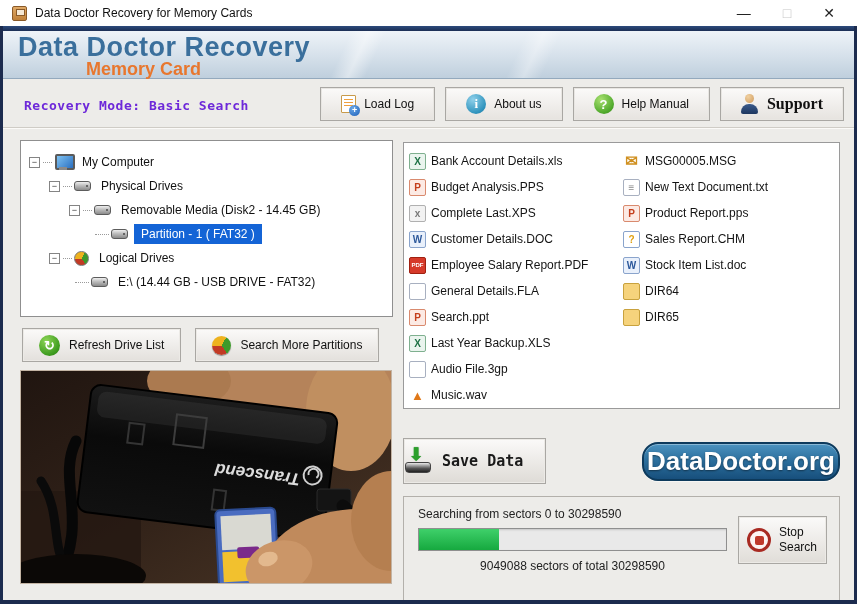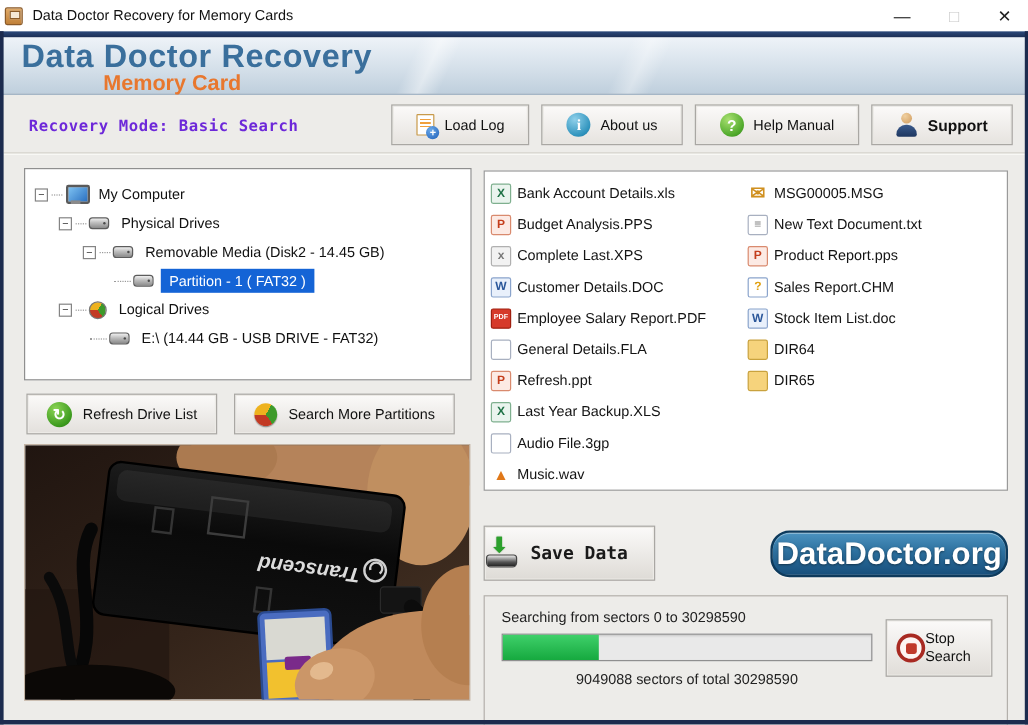--- a/index.html
+++ b/index.html
@@ -1,20 +1,20 @@
 <!DOCTYPE html>
 <html><head>
 <meta charset="utf-8">
 <style>
   * { margin:0; padding:0; box-sizing:border-box; }
   html,body { width:857px; height:604px; font-family:"Liberation Sans",sans-serif; }
   .window { position:relative; width:857px; height:604px; background:#edece9; overflow:hidden; }
 
   
-  .titlebar { position:absolute; top:0; left:0; width:857px; height:26px; background:#ffffff; display:flex; align-items:center; padding:0 4px; z-index:30; }
+  .titlebar { position:absolute; top:0; left:0; width:857px; height:26px; background:#ffffff; display:flex; align-items:center; padding:0 12px; z-index:30; }
   .app-icon { width:15px; height:15px; border:1px solid #8a5a28; border-radius:2px;
     background:linear-gradient(180deg,#e0aa68 0%,#c08038 100%); position:relative; flex:none; }
   .app-icon::before { content:""; position:absolute; left:3px; top:2px; width:7px; height:5px; background:#f5e8d5; border:1px solid #8a5a28; }
   .titlebar-text { font-size:12px; color:#111; margin-left:8px; }
   .win-controls { margin-left:auto; display:flex; align-items:center; gap:32px; padding-right:10px; }
   .win-btn { font-size:14px; color:#222; line-height:1; cursor:default; }
   .win-btn.max { color:#c8c8c8; }
 
   .navy-strip { position:absolute; top:26px; left:0; width:857px; height:5px;
     background:linear-gradient(180deg,#2c4a7c,#1c2f55); z-index:29; }
@@ -27,21 +27,21 @@
 
   .edge-l,.edge-r { position:absolute; top:26px; bottom:0; width:3px; background:#1c2b4e; z-index:40; }
   .edge-l{left:0} .edge-r{right:0}
   .edge-b { position:absolute; bottom:0; left:0; right:0; height:4px; background:#1c2b4e; z-index:40; }
 
   
   .mode-label { position:absolute; left:24px; top:98px; font-family:"DejaVu Sans Mono",monospace; font-size:13px; color:#6d28d9; font-weight:bold; letter-spacing:.5px; }
   .toolbar { position:absolute; top:87px; right:13px; display:flex; gap:10px; }
   .tb-btn { height:34px; display:flex; align-items:center; gap:8px; padding:0 20px;
     background:linear-gradient(180deg,#fbfaf9 0%,#e6e3df 100%); border:1px solid #a9a7a3; box-shadow:0 0 0 1px #e8e6e2 inset; font-size:12px; color:#111; cursor:pointer; }
-  .tb-btn.bold { font-weight:bold; font-size:13px; }
+  .tb-btn.bold { font-weight:bold; font-size:16px;font-family:Liberation Serif, serif; }
   .sep-line { position:absolute; top:127px; left:3px; right:3px; height:2px; border-top:1px solid #cfccc6; border-bottom:1px solid #fbfaf8; }
 
   
   .ico-loadlog { width:15px; height:18px; background:#fff; border:1px solid #c89a4a; position:relative; flex:none; border-radius:1px; }
   .ico-loadlog::before { content:""; position:absolute; left:2px; right:2px; top:3px; height:9px;
     background:repeating-linear-gradient(180deg,#f0a03c 0 1px,transparent 1px 3px); }
   .ico-loadlog::after { content:"+"; position:absolute; right:-5px; bottom:-4px; width:11px; height:11px; border-radius:50%;
     background:radial-gradient(circle at 35% 30%,#6aa8e8,#1d5fb8); color:#fff; font-size:9px; font-weight:bold; line-height:11px; text-align:center; }
   .ico-about { width:20px; height:20px; border-radius:50%; background:radial-gradient(circle at 35% 28%,#8fd0ea,#2f93bd 70%,#1f7096); color:#fff; font-weight:bold; font-size:13px; font-family:"Liberation Serif",serif; display:flex; align-items:center; justify-content:center; flex:none; }
   .ico-help { width:20px; height:20px; border-radius:50%; background:radial-gradient(circle at 35% 28%,#a8e070,#4ea82a 70%,#357c1c); color:#fff; font-weight:bold; font-size:13px; display:flex; align-items:center; justify-content:center; flex:none; }
@@ -99,21 +99,21 @@
   .brand-logo span { color:#fff; font-weight:bold; font-size:26px; letter-spacing:0; text-shadow:0 1px 2px rgba(0,0,0,.45); }
 
   
   .progress-box { position:absolute; left:403px; top:496px; width:437px; height:110px; border:1px solid #b3b0ab; background:#edece9; }
   .progress-line1 { position:absolute; left:14px; top:10px; font-size:12px; color:#222; }
   .progress-track { position:absolute; left:14px; top:31px; width:309px; height:23px; background:#e9e9e9; border:1px solid #8f8f8f; box-shadow:inset 1px 1px 2px rgba(0,0,0,.15); }
   .progress-fill { height:100%; background:linear-gradient(180deg,#3fd06a,#16a93f); width:26%; }
   .progress-line2 { position:absolute; left:14px; top:62px; width:309px; text-align:center; font-size:12px; color:#222; }
   .stop-btn { position:absolute; right:12px; top:19px; width:89px; height:48px;
     background:linear-gradient(180deg,#fbfaf9,#e0ddd8); border:1px solid #a9a7a3; box-shadow:0 0 0 1px #eceae6 inset;
-    display:flex; align-items:center; gap:0; padding:0 8px; cursor:pointer; }
+    display:flex; align-items:center; gap:8px; padding:0 8px; cursor:pointer; }
   .ico-stop { width:24px; height:24px; border-radius:50%; border:3px solid #a82a22; background:#fdf4f2; display:flex; align-items:center; justify-content:center; flex:none; }
   .ico-stop::before { content:""; width:9px; height:9px; background:#c0392b; border-radius:2px; }
   .stop-text { font-size:12px; color:#111; line-height:1.25; }
 </style>
 </head>
 <body>
 
 <div class="window">
 
   <div class="titlebar">
@@ -276,21 +276,21 @@
       <div class="file-row">
           <span class="ficon" style="color: rgb(255, 255, 255); background: rgb(214, 58, 42); border-color: rgb(160, 32, 16); font-size: 6px;">PDF</span>
           <span>Employee Salary Report.PDF</span>
         </div>
       <div class="file-row">
           <span class="ficon" style="color: rgb(136, 136, 136); background: rgb(255, 255, 255); border-color: rgb(168, 176, 192);"></span>
           <span>General Details.FLA</span>
         </div>
       <div class="file-row">
           <span class="ficon" style="color: rgb(196, 62, 28); background: rgb(252, 234, 228); border-color: rgb(217, 138, 110);">P</span>
-          <span>Refresh.ppt</span>
+          <span>Search.ppt</span>
         </div>
       <div class="file-row">
           <span class="ficon" style="color: rgb(30, 113, 69); background: rgb(234, 244, 238); border-color: rgb(127, 176, 143);">X</span>
           <span>Last Year Backup.XLS</span>
         </div>
       <div class="file-row">
           <span class="ficon" style="color: rgb(136, 136, 136); background: rgb(255, 255, 255); border-color: rgb(168, 176, 192);"></span>
           <span>Audio File.3gp</span>
         </div>
       <div class="file-row">

